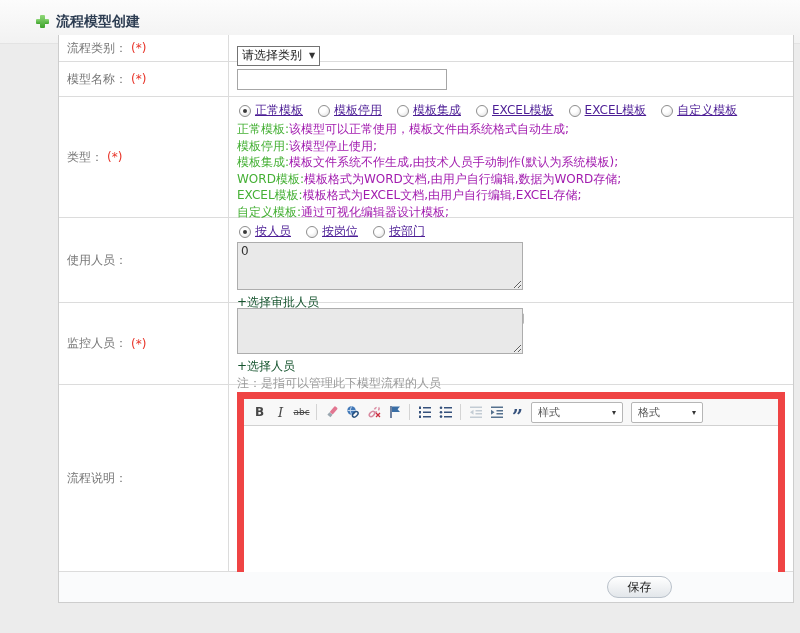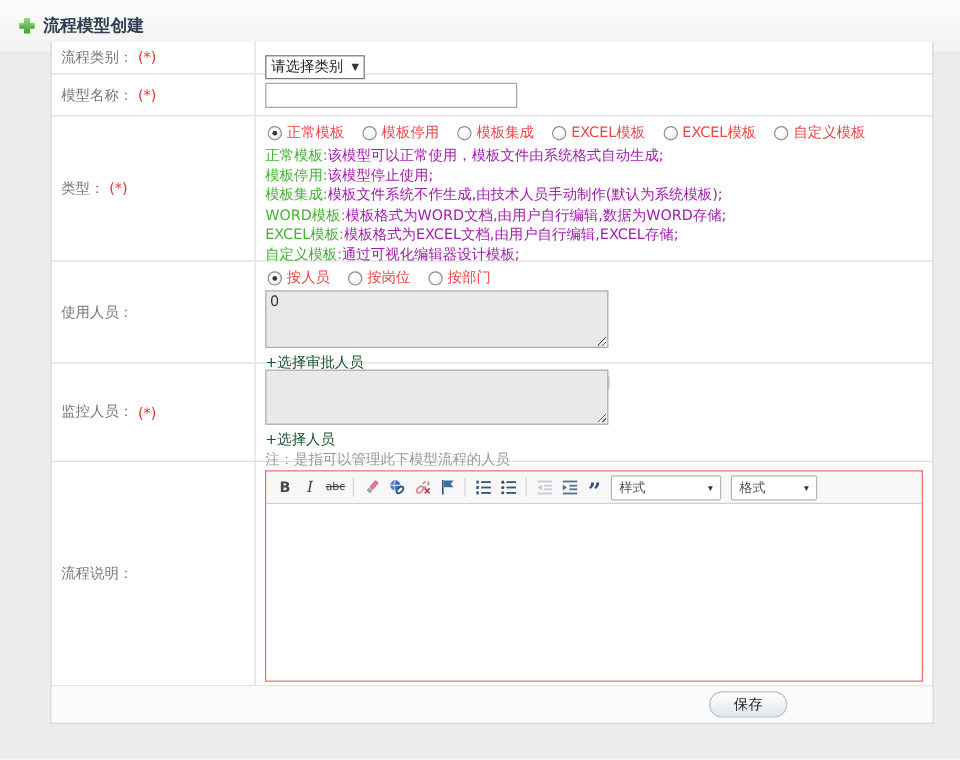--- a/index.html
+++ b/index.html
@@ -9,36 +9,36 @@
     font-family: "DejaVu Sans", "Liberation Sans", sans-serif;
     font-size: 12px;
     color: #444;
     position: relative;
   }
   
   .header-band {
     position: absolute; left: 0; top: 0; right: 0; height: 44px;
     background: linear-gradient(#fcfcfc, #f2f2f2);
     border-bottom: 1px solid #e3e3e3;
-    display: flex; align-items: center; padding-left: 16px;
+    display: flex; align-items: center; padding-left: 36px;
   }
   .plus-icon { position: relative; width: 13px; height: 13px; display: inline-block; margin-right: 7px; }
   .plus-icon::before {
     content: ""; position: absolute; left: 0; top: 4px; width: 13px; height: 5px;
     background: linear-gradient(#8fd878, #3ea32c); border-radius: 1px;
   }
   .plus-icon::after {
     content: ""; position: absolute; left: 4px; top: 0; width: 5px; height: 13px;
     background: linear-gradient(#8fd878, #3ea32c); border-radius: 1px;
   }
   .page-title { font-size: 14px; font-weight: bold; color: #2d3d52; }
 
   
   .form-table {
-    position: absolute; left: 42px; top: 35px; width: 736px;
+    position: absolute; left: 58px; top: 35px; width: 736px;
     background: #fff; border: 1px solid #cdcdcd; border-top: none;
   }
   .row { display: flex; border-bottom: 1px solid #dcdcdc; }
   .row:last-child { border-bottom: none; }
   .cell-label {
     width: 170px; min-width: 170px; border-right: 1px solid #dcdcdc;
     display: flex; align-items: center; padding-left: 8px; color: #777;
   }
   .req { color: #e8352a; margin-left: 4px; }
   .cell-value { flex: 1; padding: 3px 8px; }
@@ -59,21 +59,21 @@
     border: 1px solid #737373; background: #fff; padding: 0 4px; color: #222; cursor: pointer; margin-top: 15px;
   }
   .fake-select .sel-arrow { font-size: 8px; color: #333; margin-left: 7px; }
   .text-input {
     width: 210px; height: 21px; border: 1px solid #a6a6a6; background: #fff;
     font-family: inherit; font-size: 12px; padding: 0 4px; color: #333;
   }
 
   
   .radio-line { display: flex; align-items: center; margin: 2px 0 2px 2px; }
-  .radio-opt { display: inline-flex; align-items: center; margin-right: 15px; color: #ef4444; cursor: pointer; }
+  .radio-opt { display: inline-flex; align-items: center; margin-right: 15px; color: #4c1d95; cursor: pointer; text-decoration: underline; }
   .radio {
     width: 12px; height: 12px; border-radius: 50%; border: 1px solid #8e8e8e;
     background: radial-gradient(circle at 35% 30%, #fff 35%, #dedede);
     position: relative; margin-right: 4px; flex: none;
   }
   .radio.checked::after {
     content: ""; position: absolute; left: 3px; top: 3px; width: 4px; height: 4px;
     border-radius: 50%; background: #3a3a3a;
   }
 
@@ -86,21 +86,21 @@
   .gray-textarea {
     display: block; width: 286px; height: 48px; margin-top: 2px;
     background: #e9e9e9; border: 1px solid #adadad; resize: both;
     font-family: inherit; font-size: 12px; color: #333; padding: 1px 3px;
   }
   .gray-textarea.short { height: 46px; }
   .sel-link { color: #14532d; margin-top: 4px; display: inline-block; cursor: pointer; text-decoration: none; }
   .note { color: #9a9a9a; margin-top: 0; }
 
   
-  .editor { margin: 4px 0; border: 1px solid #ef4444; }
+  .editor { margin: 4px 0; border: 7px solid #ef4444; }
   .toolbar {
     height: 27px; background: #f8f8f8; border-bottom: 1px solid #d1d1d1;
     display: flex; align-items: center; padding: 0 5px;
   }
   .tbtn {
     width: 21px; height: 20px; display: inline-flex; align-items: center; justify-content: center;
     border-radius: 2px; color: #474747; cursor: pointer; flex: none;
   }
   .tsep { width: 1px; height: 16px; background: #d4d4d4; margin: 0 4px; flex: none; }
   .icon-bold::before { content: "B"; font-weight: bold; font-size: 12px; }

